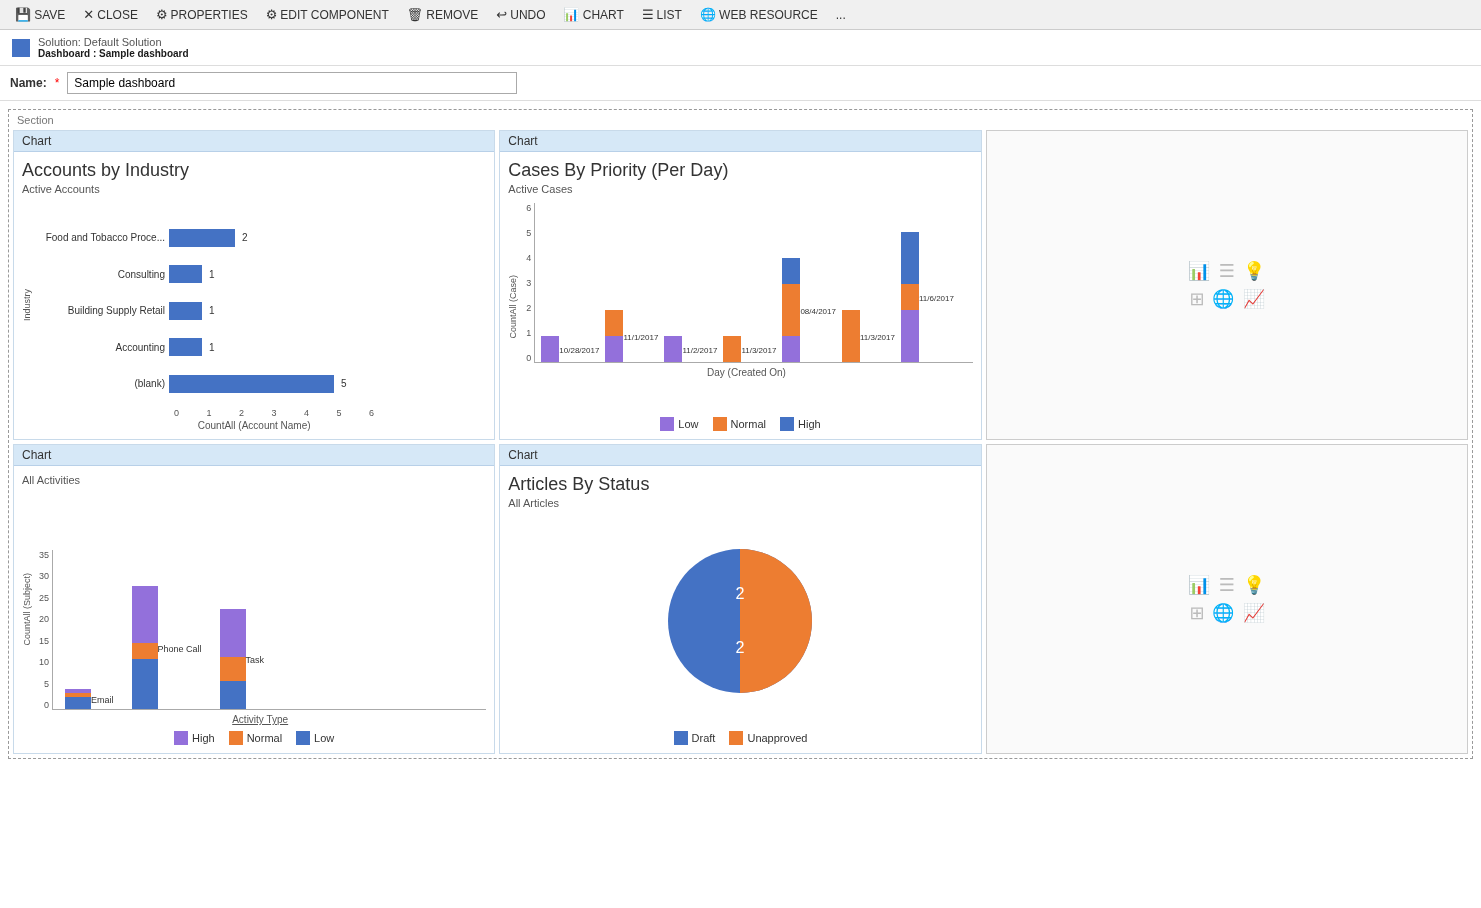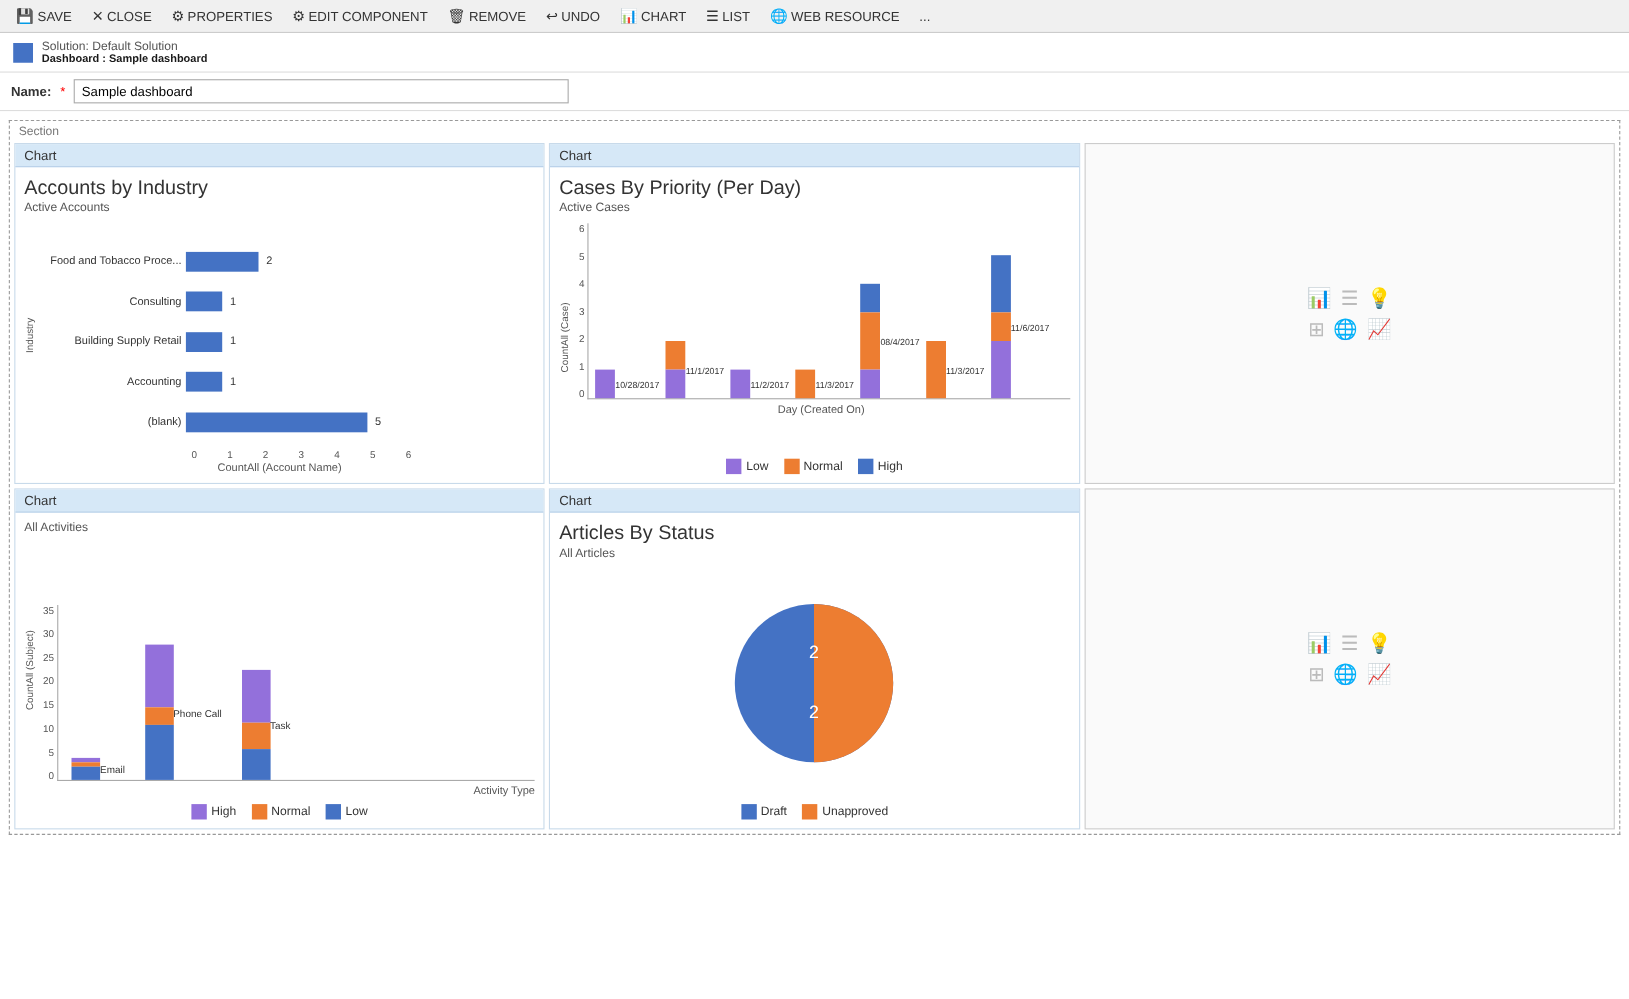--- a/index.html
+++ b/index.html
@@ -301,23 +301,24 @@
       width: 26px;
     }
     .act-xlabel {
       font-size: 9px;
       text-align: center;
       margin-top: 2px;
       white-space: nowrap;
     }
     .act-xaxis-label {
       font-size: 10px;
-      text-align: right;
+      text-align: center;
       color: #555;
       margin-top: 4px;
+      text-decoration: underline;
     }
   </style>
 </head>
 <body>
 
 <div class="toolbar">
   <button class="toolbar-btn">
     <span class="toolbar-icon">💾</span>
     <span>SAVE</span>
   </button>

